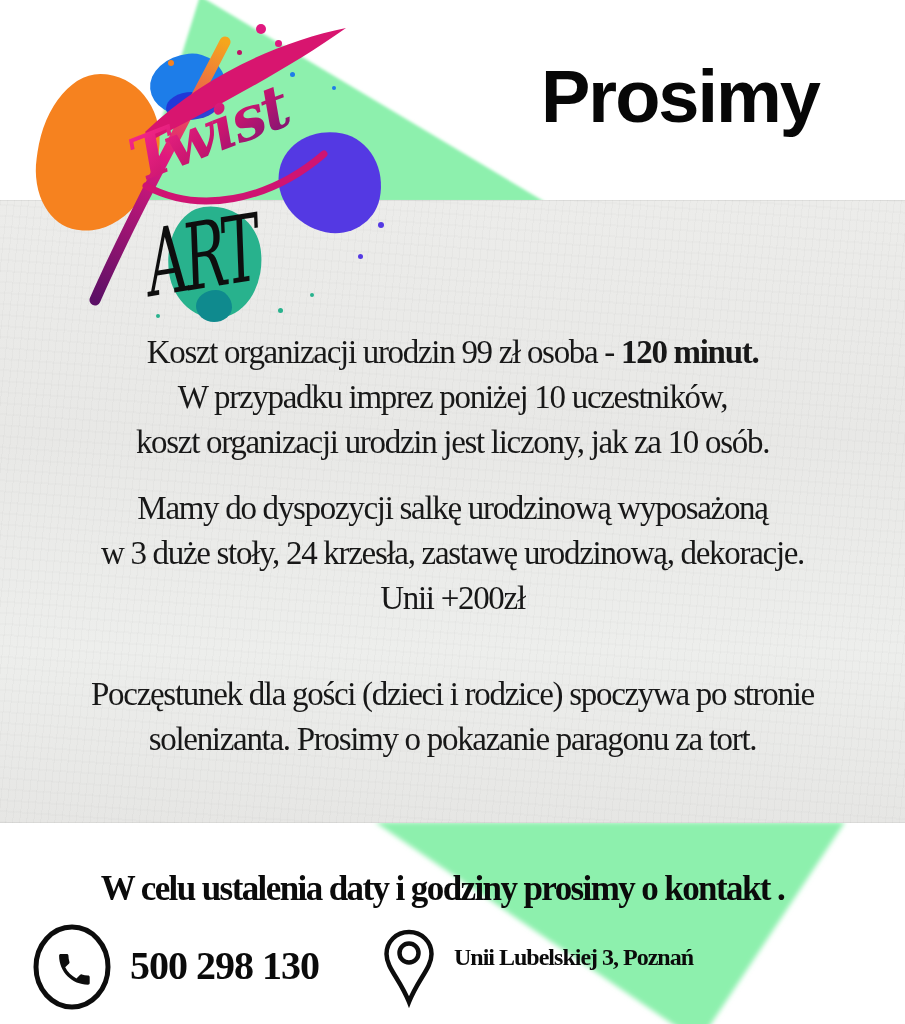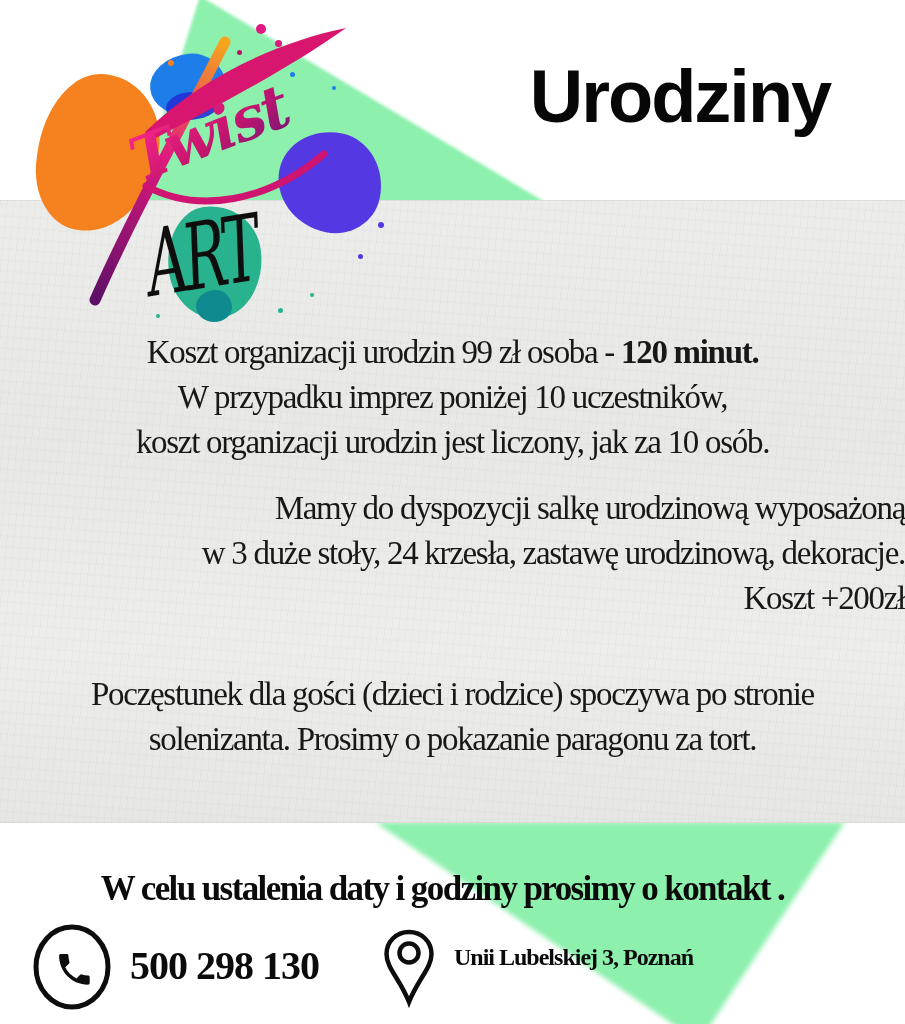--- a/index.html
+++ b/index.html
@@ -15,21 +15,21 @@
   .logo{position:absolute;left:28px;top:14px;width:372px;height:318px;z-index:3;}
   .blob{position:absolute;}
   .dot{position:absolute;border-radius:50%;}
   .logo-svg{position:absolute;left:0;top:0;}
   .title{position:absolute;left:455px;top:60px;width:450px;margin:0;z-index:3;
          font-family:"Liberation Sans",sans-serif;font-weight:bold;font-size:74px;
          line-height:74px;letter-spacing:-2px;text-align:center;color:#070707;}
   .para{position:absolute;left:0;width:905px;z-index:4;text-align:center;
         font-size:33px;line-height:45px;letter-spacing:-1.3px;color:#181818;}
   .para .b{font-weight:bold;}
-  .p1{top:330px;} .p2{top:486px;text-align:right;} .p3{top:672px;}
+  .p1{top:330px;} .p2{top:486px;} .p3{top:672px;}
   .footer-heading{position:absolute;left:0;top:866px;width:885px;z-index:4;text-align:center;
         font-weight:bold;font-size:35px;line-height:45px;letter-spacing:-1.6px;color:#0b0b0b;}
   .contact{position:absolute;left:0;top:920px;width:905px;height:100px;z-index:4;}
   .c-icon{position:absolute;}
   .phone-number{position:absolute;left:130px;top:942px;z-index:4;font-weight:bold;
         font-size:40px;letter-spacing:-1px;color:#0b0b0b;}
   .address{position:absolute;left:454px;top:944px;z-index:4;font-weight:bold;
         font-size:24px;letter-spacing:-1px;color:#0b0b0b;}
 </style>
 </head>
@@ -92,32 +92,32 @@
         </linearGradient>
       </defs>
       <path d="M197,28 C160,100 105,200 67,286" stroke="url(#stemGrad)" stroke-width="11" stroke-linecap="round" fill="none"></path>
       <path d="M117,118 C175,62 250,28 318,14 C256,58 178,98 124,126 Z" fill="#d8156f"></path>
       <path d="M118,172 C170,200 240,188 296,140" stroke="#cf1472" stroke-width="7" stroke-linecap="round" fill="none"></path>
       <text transform="translate(112,168) rotate(-21)" font-family="DejaVu Serif, serif" font-size="60" font-style="italic" font-weight="bold" fill="url(#twistGrad)" letter-spacing="-2">Twist</text>
       <text transform="translate(124,282) rotate(-9) scale(0.62,1)" font-family="DejaVu Serif, serif" font-size="92" font-style="italic" fill="#0e0e0e" letter-spacing="-6">ART</text>
     </svg>
   </div>
 
-  <h1 class="title">Urodziny</h1>
+  <h1 class="title">Prosimy</h1>
 
   <div class="para p1">
     <div><span>Koszt organizacji urodzin 99 zł osoba - </span><span class="b">120 minut.</span></div>
     <div>W przypadku imprez poniżej 10 uczestników,</div>
     <div>koszt organizacji urodzin jest liczony, jak za 10 osób.</div>
   </div>
 
   <div class="para p2">
     <div>Mamy do dyspozycji salkę urodzinową wyposażoną</div>
     <div>w 3 duże stoły, 24 krzesła, zastawę urodzinową, dekoracje.</div>
-    <div>Koszt +200zł</div>
+    <div>Unii +200zł</div>
   </div>
 
   <div class="para p3">
     <div>Poczęstunek dla gości (dzieci i rodzice) spoczywa po stronie</div>
     <div>solenizanta. Prosimy o pokazanie paragonu za tort.</div>
   </div>
 
   <div class="footer-heading">W celu ustalenia daty i godziny prosimy o kontakt .</div>
 
   <div class="contact">

